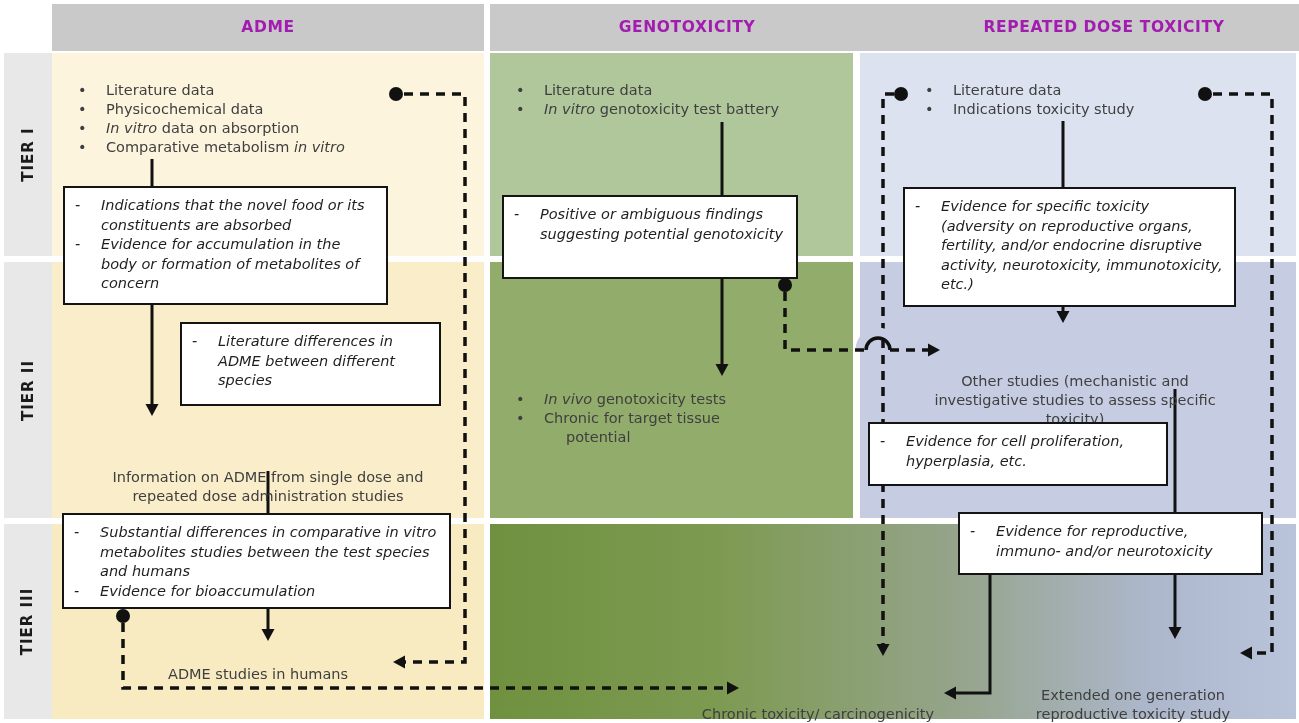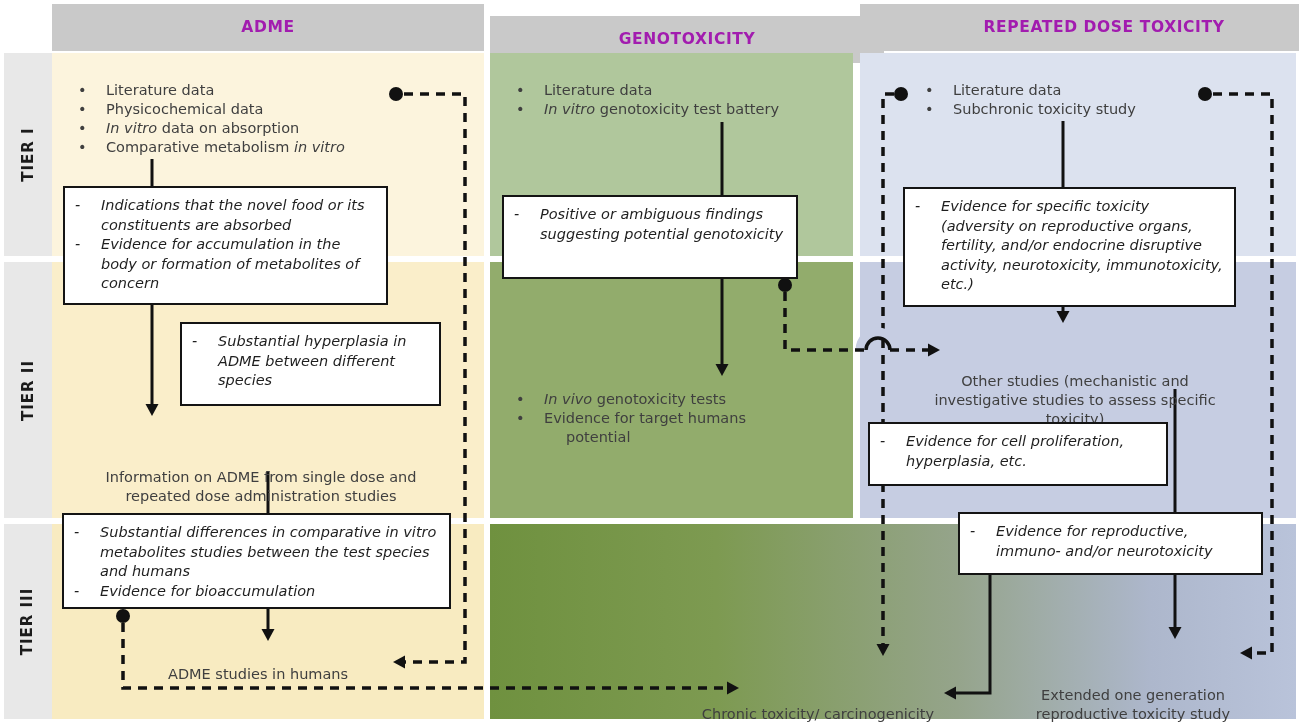--- a/index.html
+++ b/index.html
@@ -31,21 +31,21 @@
   em{font-style:italic;text-align:center;}
 </style>
 </head>
 <body>
 
 <div id="stage">
 
   <div class="hdr" style="left:52px;top:4px;width:432px;height:47px;">
       <span>ADME</span>
     </div>
-  <div class="hdr" style="left:490px;top:16px;width:394px;height:47px;">
+  <div class="hdr" style="left:490px;top:4px;width:394px;height:47px;">
       <span>GENOTOXICITY</span>
     </div>
   <div class="hdr" style="left:860px;top:4px;width:488px;height:47px;text-align:right;">
       <span>REPEATED DOSE TOXICITY</span>
     </div>
 
   <div class="tierlbl" style="left:4px;top:53px;width:48px;height:203px;">
       <span>TIER I</span>
     </div>
   <div class="tierlbl" style="left:4px;top:262px;width:48px;height:256px;">
@@ -133,25 +133,25 @@
     </div>
     <div class="li">
       <span class="m">-</span>
       <span class="t">Evidence for accumulation in the body or formation of metabolites of concern</span>
     </div>
   </div>
 
   <div class="box" style="left:180px;top:322px;width:261px;height:84px;">
     <div class="li">
       <span class="m">-</span>
-      <span class="t">Substantial hyperplasia in ADME between different species</span>
-    </div>
-  </div>
-
-  <div class="txt center" style="left:76px;top:424px;width:370px;">Information on ADME from single dose and repeated dose administration studies</div>
+      <span class="t">Literature differences in ADME between different species</span>
+    </div>
+  </div>
+
+  <div class="txt center" style="left:83px;top:424px;width:370px;">Information on ADME from single dose and repeated dose administration studies</div>
 
   <div class="box" style="left:62px;top:513px;width:389px;height:96px;">
     <div class="li">
       <span class="m">-</span>
       <span class="t">Substantial differences in comparative in vitro metabolites studies between the test species and humans</span>
     </div>
     <div class="li">
       <span class="m">-</span>
       <span class="t">Evidence for bioaccumulation</span>
     </div>
@@ -177,34 +177,34 @@
     </div>
   </div>
 
   <div class="list" style="left:516px;top:390px;width:310px;">
     <div class="li">
       <span class="m">•</span>
       <span class="t"><span></span><em>In vivo</em><span> genotoxicity tests</span></span>
     </div>
     <div class="li">
       <span class="m">•</span>
-      <span class="t"><span>Evidence for target humans</span><em></em><span></span><span class="l2">potential</span></span>
+      <span class="t"><span>Chronic for target tissue</span><em></em><span></span><span class="l2">potential</span></span>
     </div>
   </div>
 
   <div class="txt center" style="left:700px;top:661px;width:236px;">Chronic toxicity/ carcinogenicity studies</div>
 
   <div class="list" style="left:925px;top:81px;width:330px;">
     <div class="li">
       <span class="m">•</span>
       <span class="t"><span>Literature data</span><em></em><span></span></span>
     </div>
     <div class="li">
       <span class="m">•</span>
-      <span class="t"><span>Subchronic toxicity study</span><em></em><span></span></span>
+      <span class="t"><span>Indications toxicity study</span><em></em><span></span></span>
     </div>
   </div>
 
   <div class="box" style="left:903px;top:187px;width:333px;height:120px;">
     <div class="li">
       <span class="m">-</span>
       <span class="t">Evidence for specific toxicity (adversity on reproductive organs, fertility, and/or endocrine disruptive activity, neurotoxicity, immunotoxicity, etc.)</span>
     </div>
   </div>
 

